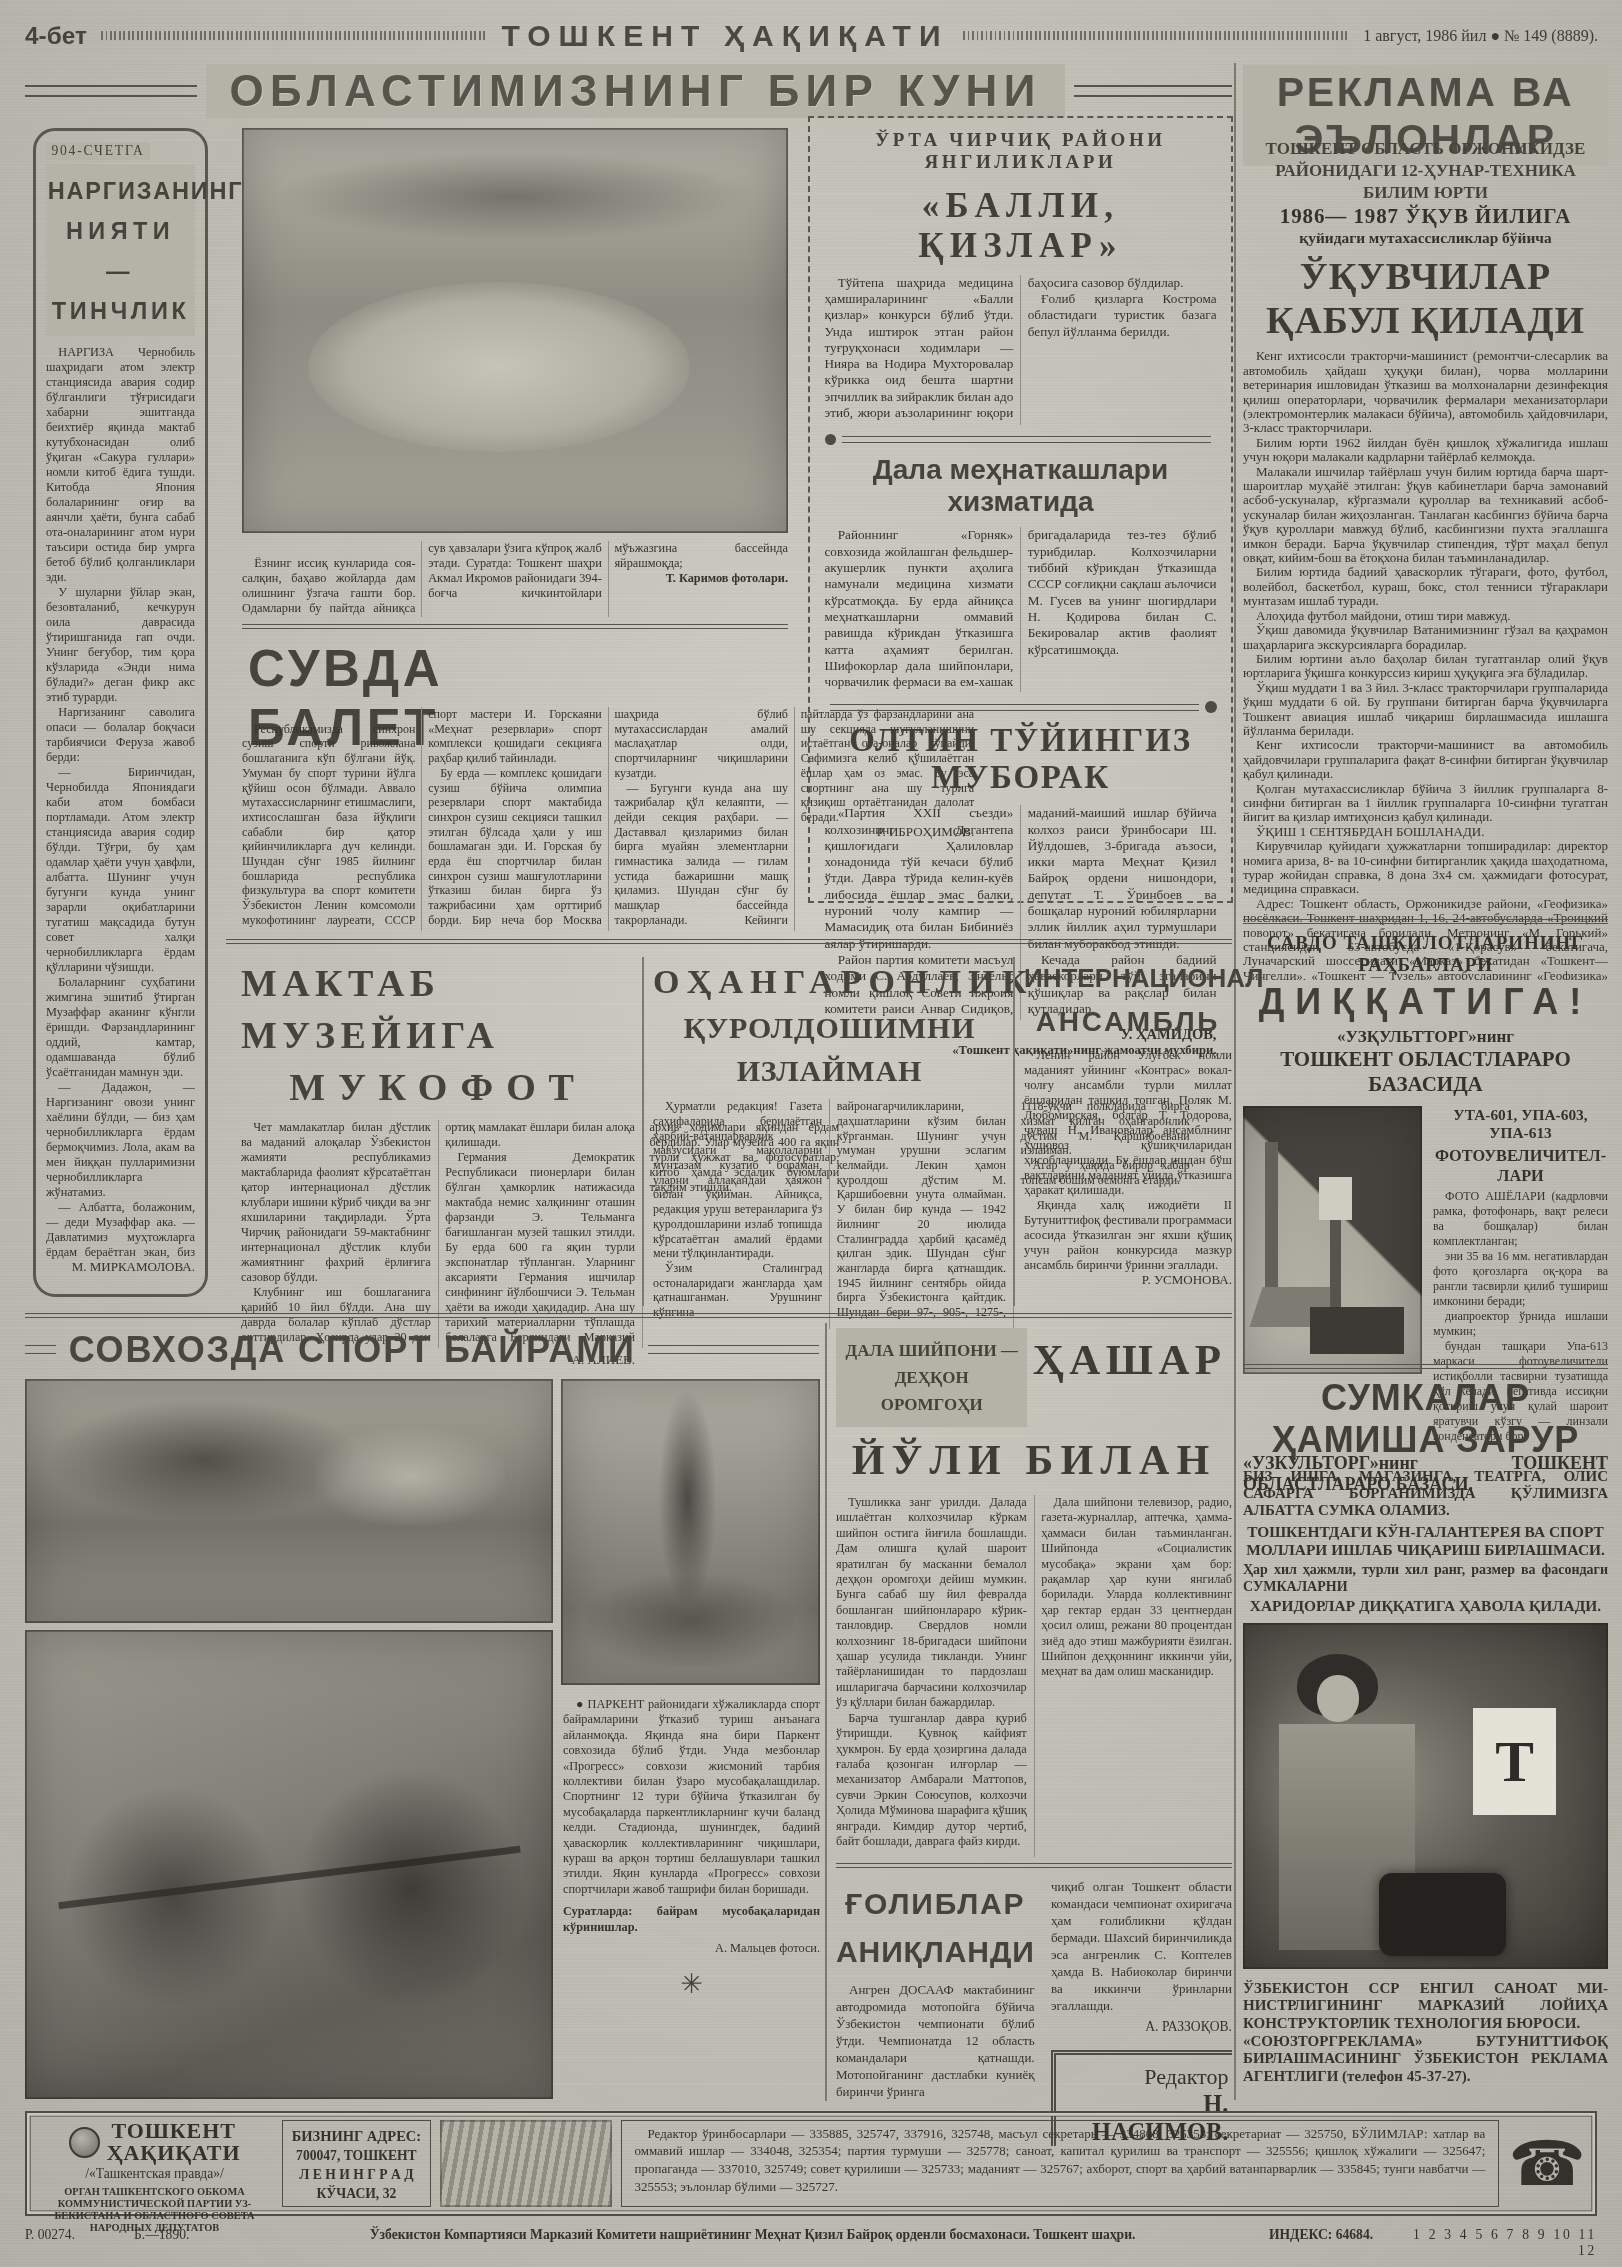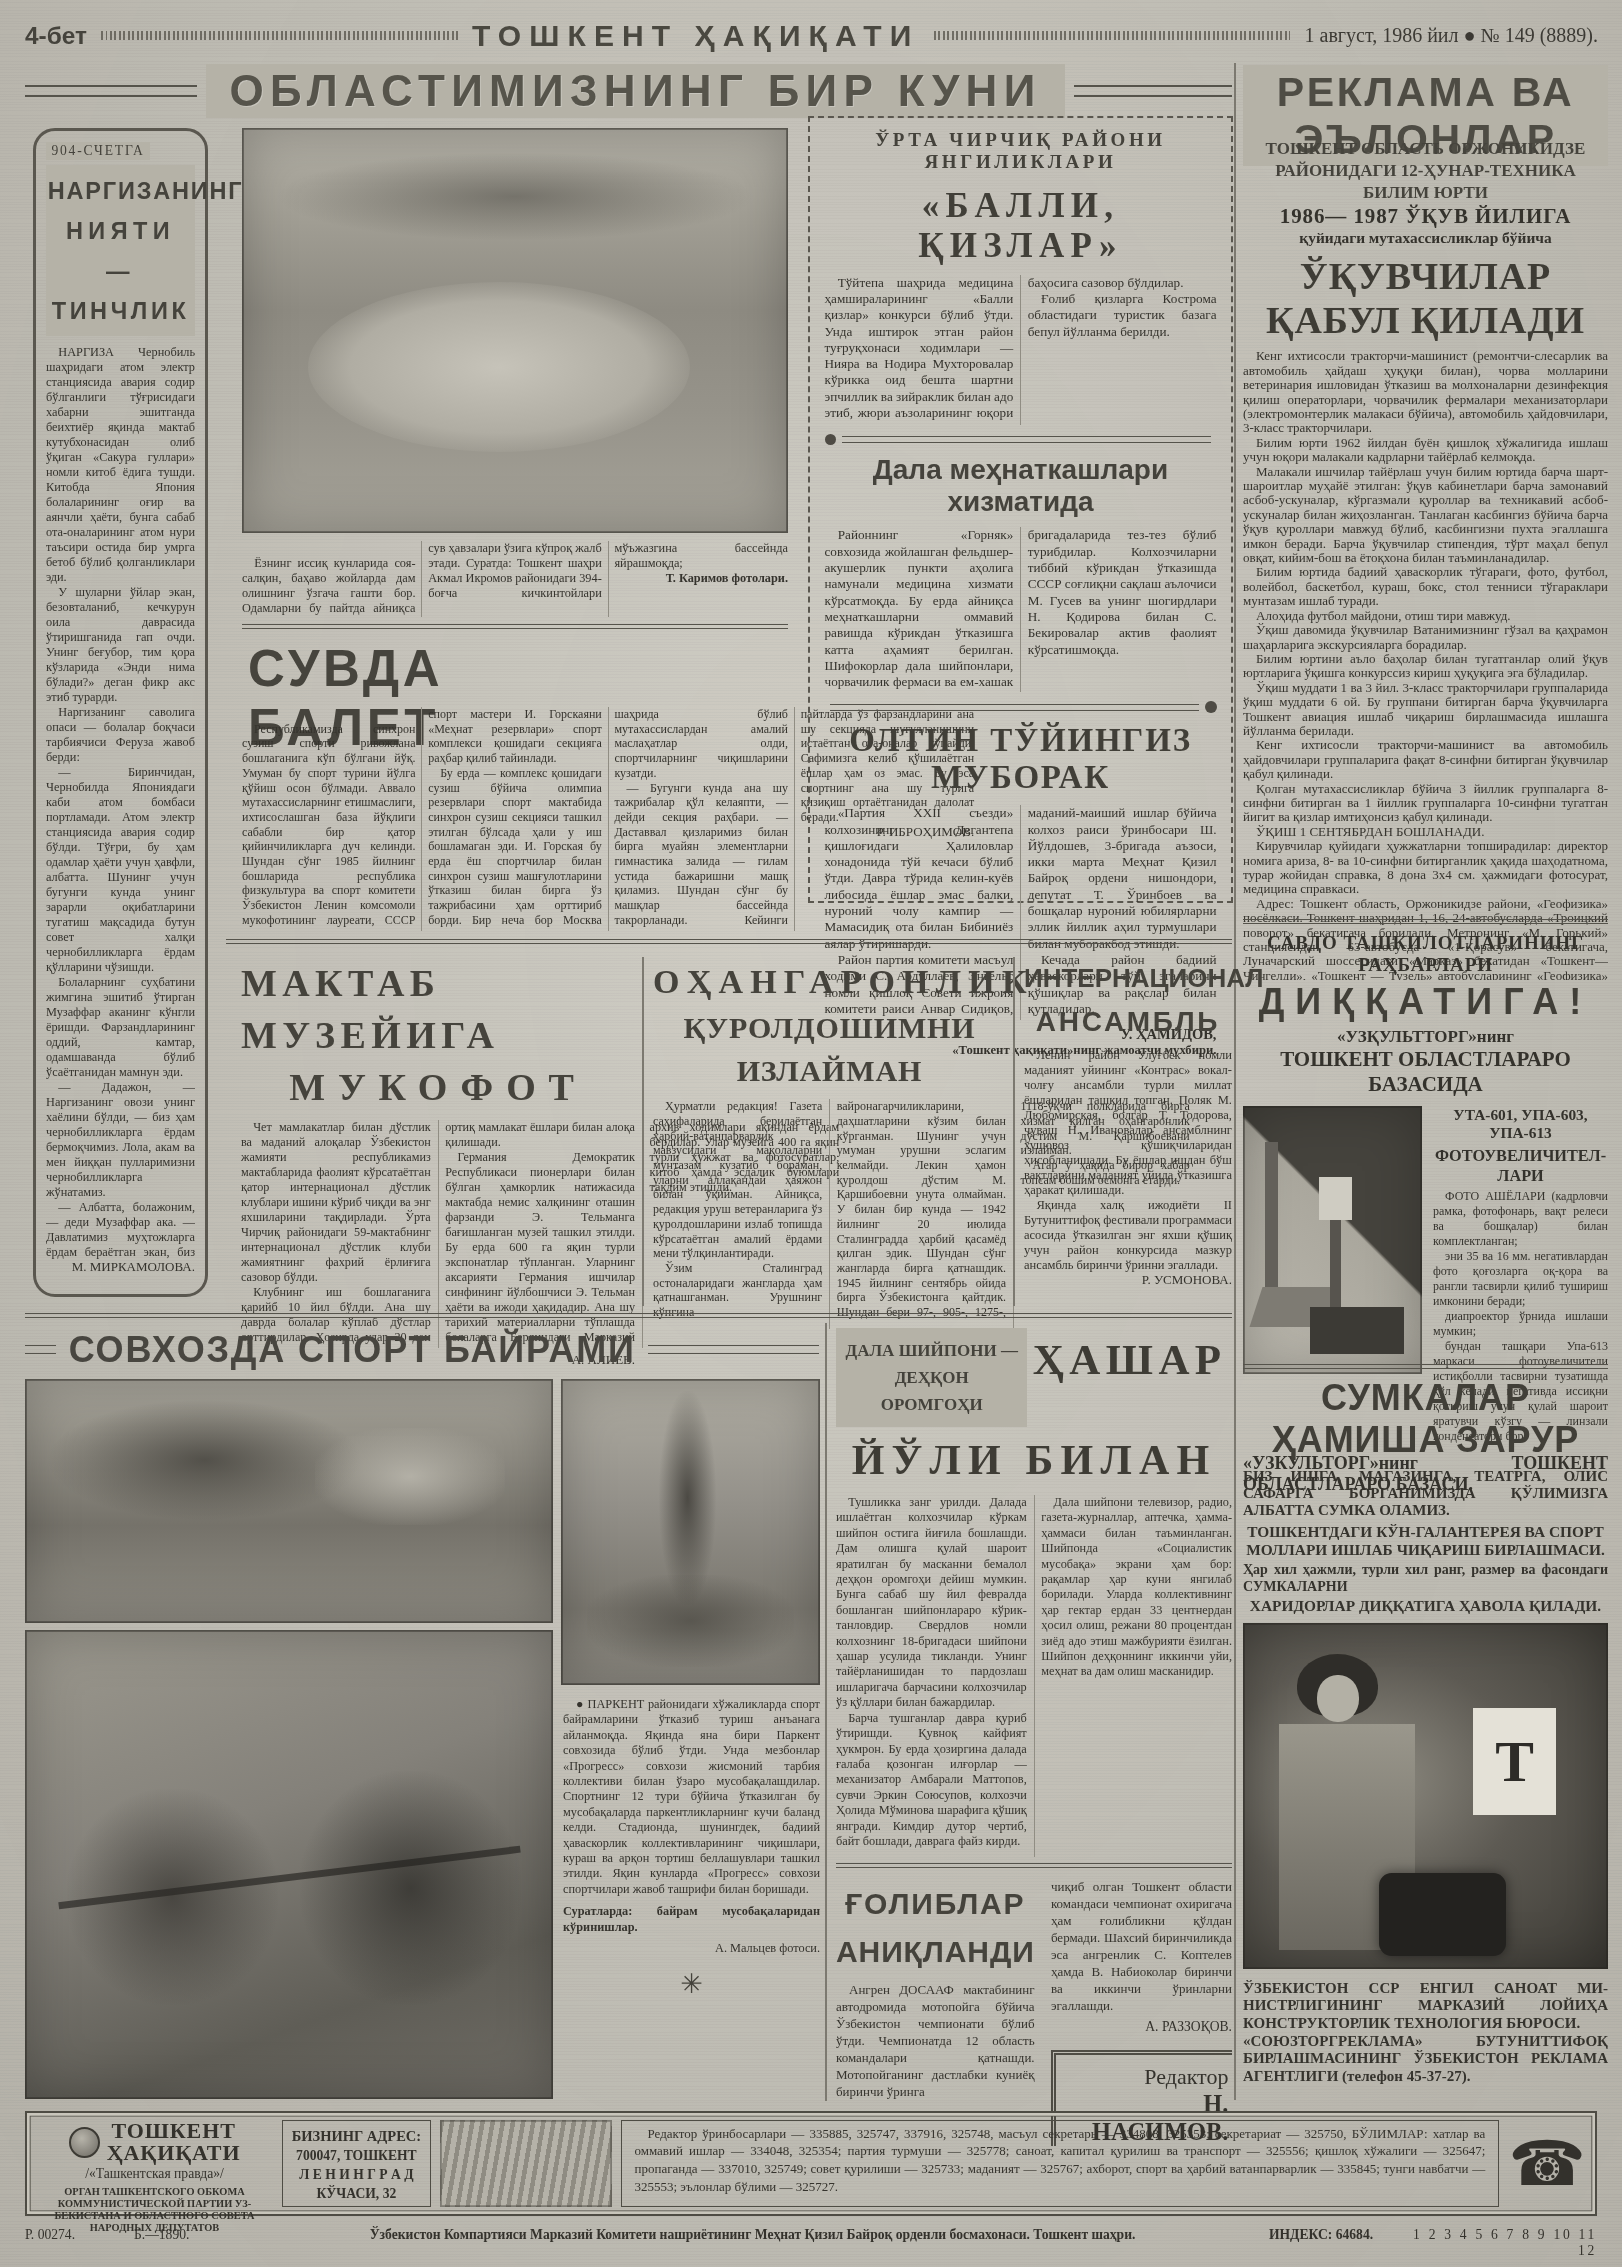--- a/index.html
+++ b/index.html
@@ -31,21 +31,21 @@
   .kbox{background:#b5b2a7;color:#44423b;}
 </style>
 </head>
 <body>
 
 <div class="abs" style="left:25px;top:14.5px;right:25px;height:42px;display:flex;align-items:center;">
   <div class="sans" style="font-size:24.4px;font-weight:bold;color:#45433c;">4-бет</div>
   <div class="mh-rule"></div>
   <div class="sans" style="font-size:30px;font-weight:bold;letter-spacing:8.1px;color:#4a4840;">ТОШКЕНТ  ҲАҚИҚАТИ</div>
   <div class="mh-rule"></div>
-  <div class="serif" style="font-size:20px;color:#3c3a34;white-space:nowrap;">1 август, 1986 йил ● № 149 (8889).</div>
+  <div class="serif" style="font-size:16px;color:#3c3a34;white-space:nowrap;">1 август, 1986 йил ● № 149 (8889).</div>
 </div>
 
 <div class="abs" style="left:25px;top:63px;width:1207px;height:56px;display:flex;align-items:center;">
   <div style="flex:0 0 172px;height:8.1px;border-top:2.7px solid #55534b;border-bottom:2.7px solid #55534b;"></div>
   <div class="sans shade" style="margin:0 9px;padding:1.8px 23.5px;font-size:44px;font-weight:bold;letter-spacing:6.3px;color:#56544b;text-shadow:0.9px 0.9px 0 rgba(255,255,255,.25);">ОБЛАСТИМИЗНИНГ БИР КУНИ</div>
   <div style="flex:1;height:8.1px;border-top:2.7px solid #55534b;border-bottom:2.7px solid #55534b;"></div>
 </div>
 
 <div class="abs" style="left:33px;top:128px;width:175px;height:1169px;border:3.6px solid #5a574f;border-radius:22px;padding:11px 10px;box-sizing:border-box;">
   <div class="serif kbox" style="display:inline-block;font-size:13.6px;letter-spacing:1.8px;padding:0.9px 5.4px;margin-bottom:5.4px;">904-СЧЕТГА</div>

